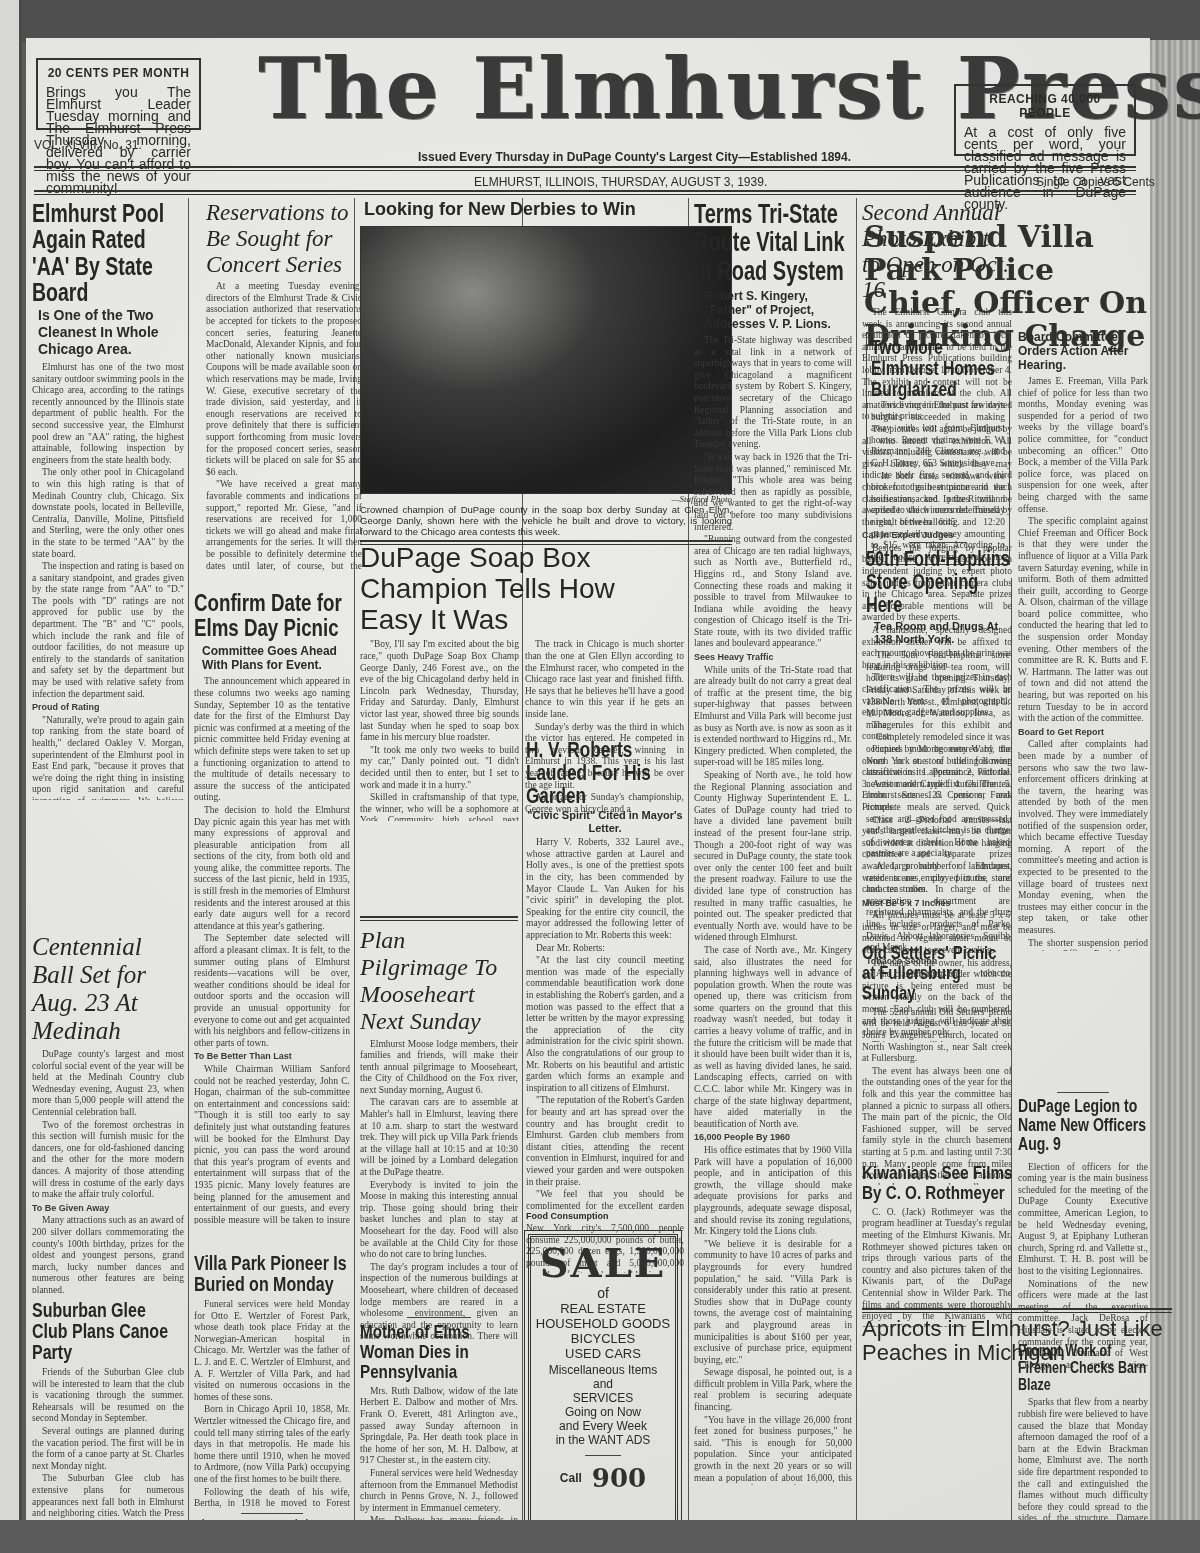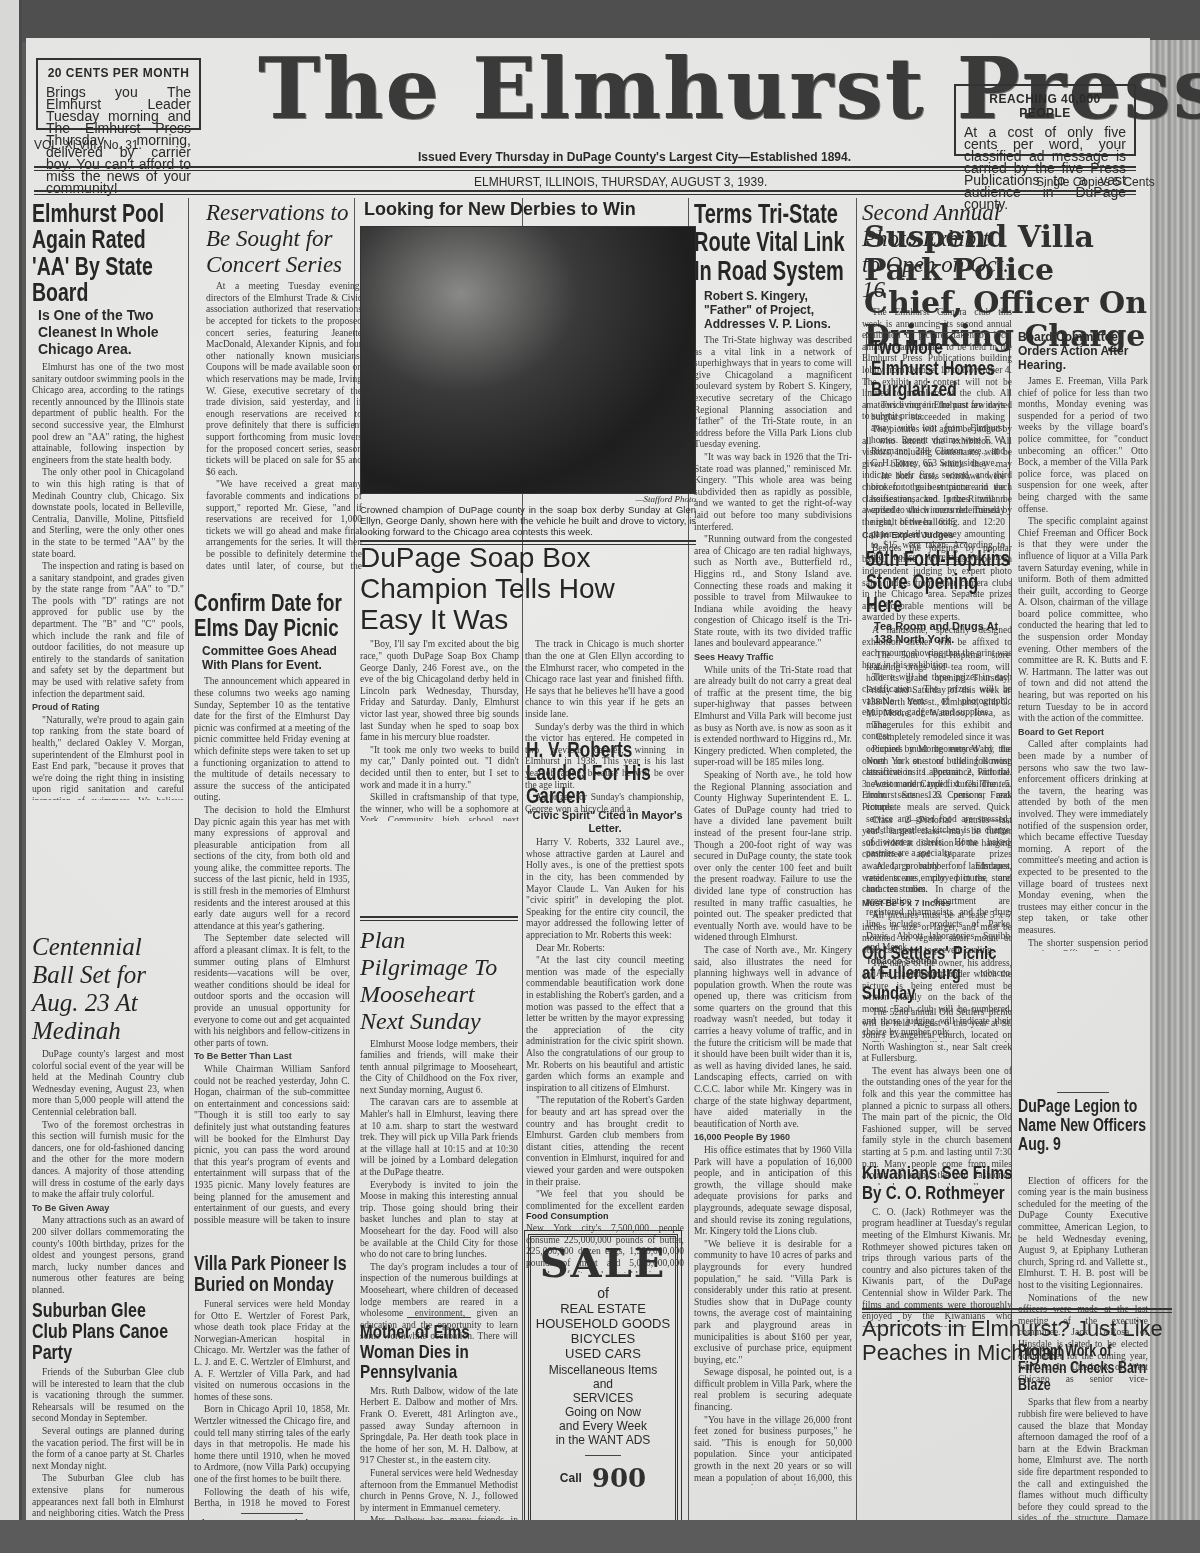--- a/index.html
+++ b/index.html
@@ -143,21 +143,21 @@
     <div class="body-text" style="height:210px; margin-top:4px;">
       <p>Funeral services were held Monday for Otto E. Wertzler of Forest Park, whose death took place Friday at the Norwegian-American hospital in Chicago. Mr. Wertzler was the father of L. J. and E. C. Wertzler of Elmhurst, and A. F. Wertzler of Villa Park, and had visited on numerous occasions in the homes of these sons.</p>
       <p>Born in Chicago April 10, 1858, Mr. Wertzler witnessed the Chicago fire, and could tell many stirring tales of the early days in that metropolis. He made his home there until 1910, when he moved to Ardmore, (now Villa Park) occupying one of the first homes to be built there.</p>
       <p>Following the death of his wife, Bertha, in 1918 he moved to Forest Park, where he had lived since, except for visits with his children.</p>
 
     </div>
     <div class="center-rule"></div>
     <div class="subhead" style="text-align:center;">Phone News Items to Elmhurst 900.</div>
   </div>
 
-  <div class="abs" style="left:334px; top:162px; width:336px;">
+  <div class="abs" style="left:334px; top:162px; width:372px;">
     <div class="hl-sans" style="font-size:18px; font-weight:bold; padding-left:4px;">Looking for New Derbies to Win</div>
     <div class="photo" style="height:268px; margin-top:6px;"></div>
     <div class="credit">—Stafford Photo</div>
     <div class="caption">Crowned champion of DuPage county in the soap box derby Sunday at Glen Ellyn, George Danly, shown here with the vehicle he built and drove to victory, is looking forward to the Chicago area contests this week.</div>
     <div class="rule2" style="margin-top:3px;"></div>
   </div>
 
   <div class="abs" style="left:334px; top:505px; width:324px;">
     <div class="hl-sans" style="font-size:28px;">DuPage Soap Box Champion Tells How Easy It Was</div>
     <div style="display:flex; gap:6px; margin-top:4px;">
@@ -327,21 +327,21 @@
       <p class="subhead">Board to Get Report</p>
       <p>Called after complaints had been made by a number of persons who saw the two law-enforcement officers drinking at the tavern, the hearing was attended by both of the men involved. They were immediately notified of the suspension order, which became effective Tuesday morning. A report of the committee's meeting and action is expected to be presented to the village board of trustees next Monday evening, when the trustees may either concur in the step taken, or take other measures.</p>
       <p>The shorter suspension period was given Officer Bock because of the fact that he was in the company of the chief, his superior officer, when the incident occurred, according to Chairman Olson. Dismissal of Chief Freeman had been considered at the hearing Monday evening, he admitted, but the milder discipline move was taken because of the otherwise good record made during his two months as head of the Villa Park department.</p>
 
     </div>
   </div>
 
   <div class="abs" style="left:992px; top:1050px; width:130px;">
     <div class="center-rule"></div>
     <div class="hl-cond" style="font-size:18px; transform:scaleX(0.78); width:168px;">DuPage Legion to Name New Officers Aug. 9</div>
-    <div class="body-text" style="height:208px; margin-top:22px;">
+    <div class="body-text" style="height:208px; margin-top:8px;">
       <p>Election of officers for the coming year is the main business scheduled for the meeting of the DuPage County Executive committee, American Legion, to be held Wednesday evening, August 9, at Epiphany Lutheran church, Spring rd. and Vallette st., Elmhurst. T. H. B. post will be host to the visiting Legionnaires.</p>
       <p>Nominations of the new officers were made at the last meeting of the executive committee. Jack DeRosa of Hinsdale is slated to be elected commander for the coming year, with A. L. Utterback of West Chicago as senior vice-commander, Joseph Thon of Wheaton adjutant and Nate Lablow, of Westmont sergeant at arms. Since nominations are closed, no opposition is expected to the election of this slate.</p>
 
     </div>
   </div>
 
   <div class="abs" style="left:992px; top:1305px; width:130px;">
     <div class="hl-cond" style="font-size:16px; transform:scaleX(0.78); width:168px;">Prompt Work of Firemen Checks Barn Blaze</div>
     <div class="body-text" style="height:146px; margin-top:4px;">
       <p>Sparks that flew from a nearby rubbish fire were believed to have caused the blaze that Monday afternoon damaged the roof of a barn at the Edwin Brackman home, Elmhurst ave. The north side fire department responded to the call and extinguished the flames without much difficulty before they could spread to the sides of the structure. Damage was estimated at less than $25.</p>

